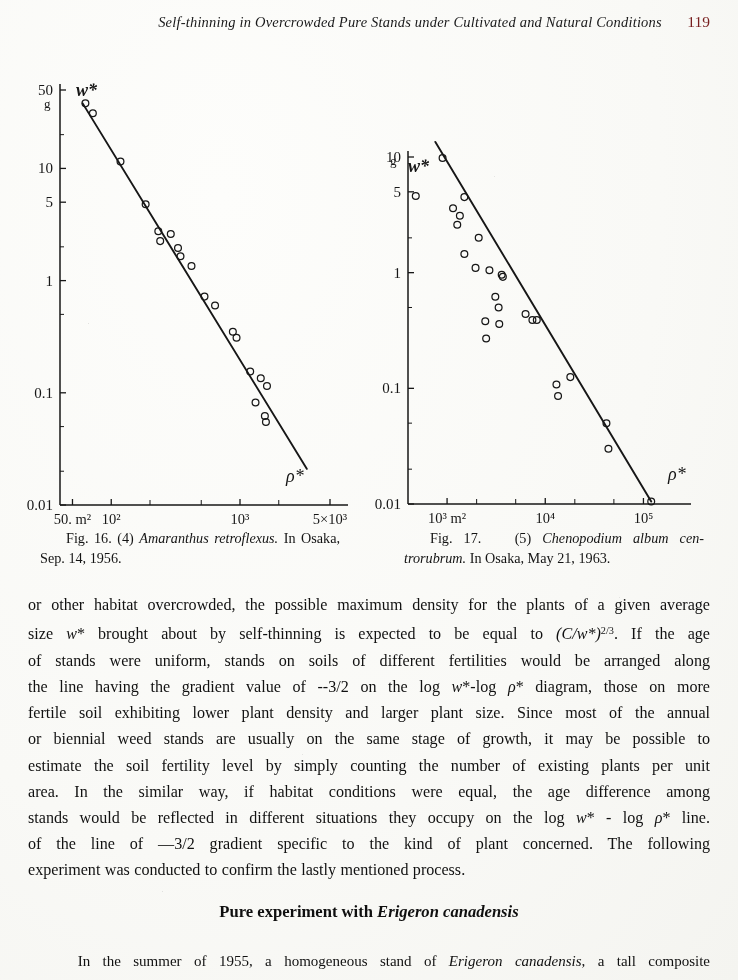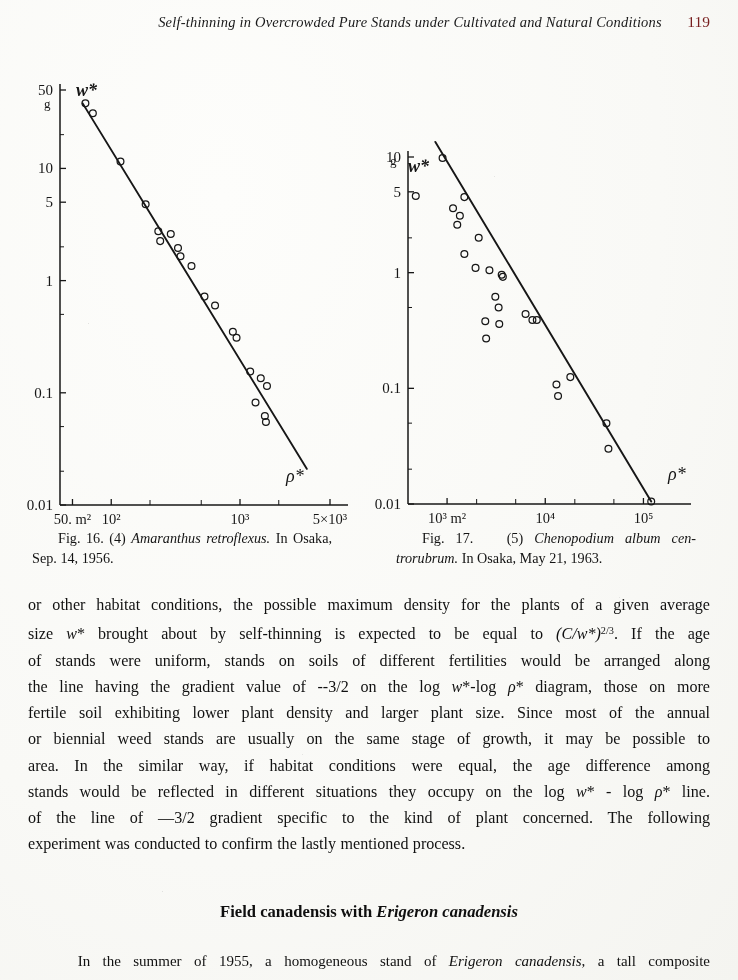--- a/index.html
+++ b/index.html
@@ -60,21 +60,21 @@
     top: 12px;
   }
   .fig svg { display: block; }
   #fig-left  { left: 18px;  }
   #fig-right { left: 368px; }
 
   
   .captions {
     position: absolute;
     top: 528px;
-    left: 4px;
+    left: 12px;
     width: 607px;
     height: 56px;
   }
   .caption {
     position: absolute;
     top: 0;
     font-size: 14.2px;
     line-height: 1.42;
     color: #131313;
     text-align: justify;
@@ -282,32 +282,33 @@
     </div>
     <div class="caption" id="caption-right">
       <span class="indent"></span><span>Fig. 17.</span>
       &nbsp;&nbsp;<span>(5)</span>
       <i>Chenopodium album cen-trorubrum.</i>
       <span>In Osaka, May 21, 1963.</span>
     </div>
   </div>
 
   <div class="body-text" id="body-text">
-      <p>or other habitat conditions, the possible maximum density for the plants of a given average</p>
+      <p>or other habitat overcrowded, the possible maximum density for the plants of a given average</p>
       <p>size <i>w</i>* brought about by self-thinning is expected to be equal to <i>(C/<i>w</i>*)</i><span class="sup">2/3</span>.  If the age</p>
       <p>of stands were uniform, stands on soils of different fertilities would be arranged along</p>
       <p>the line having the gradient value of --3/2 on the log <i>w</i>*-log <i>ρ</i>* diagram, those on more</p>
       <p>fertile soil exhibiting lower plant density and larger plant size.  Since most of the annual</p>
       <p>or biennial weed stands are usually on the same stage of growth, it may be possible to</p>
+      <p>estimate the soil fertility level by simply counting the number of existing plants per unit</p>
       <p>area.  In the similar way, if habitat conditions were equal, the age difference among</p>
       <p>stands would be reflected in different situations they occupy on the log <i>w</i>* - log <i>ρ</i>* line.</p>
       <p>of the line of —3/2 gradient specific to the kind of plant concerned.  The following</p>
       <p class="last">experiment was conducted to confirm the lastly mentioned process.</p>
     </div>
 
   <div class="section-heading">
-    <span>Field canadensis with </span><i>Erigeron canadensis</i>
+    <span>Pure experiment with </span><i>Erigeron canadensis</i>
   </div>
 
   <div class="tail" id="tail-line">&nbsp;&nbsp;&nbsp;&nbsp;In the summer of 1955, a homogeneous stand of <i>Erigeron canadensis</i>, a tall composite</div>
 
   <div class="speckle"></div>
 </div>
 
 </body></html>

